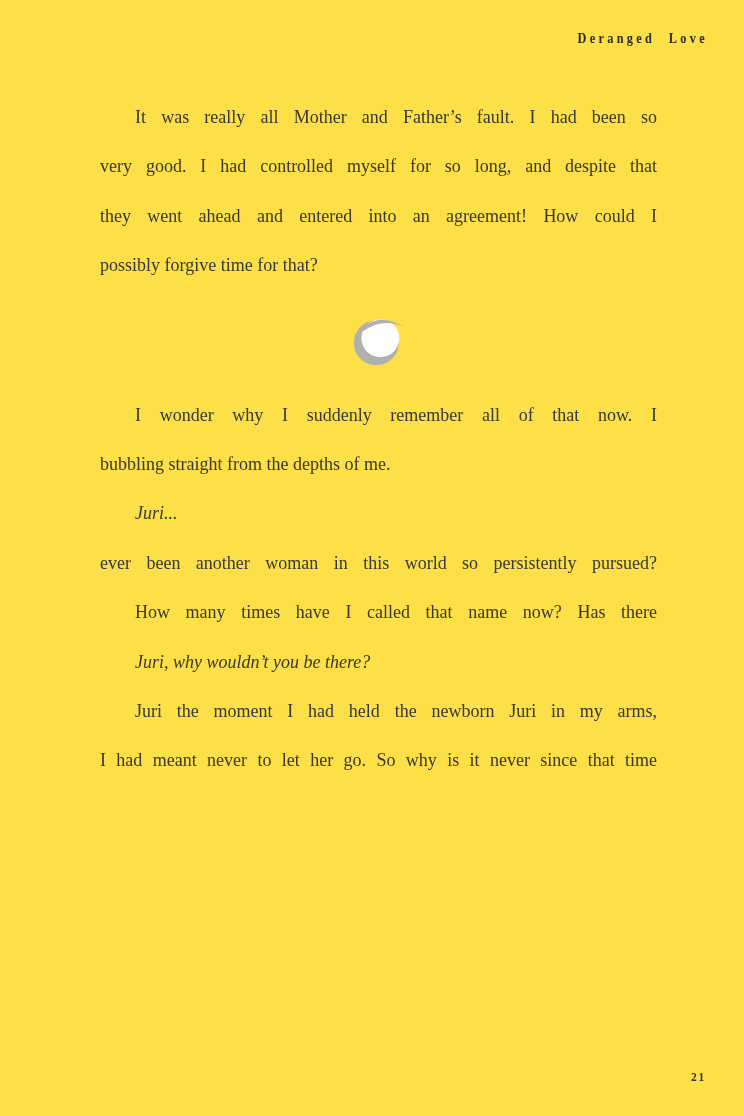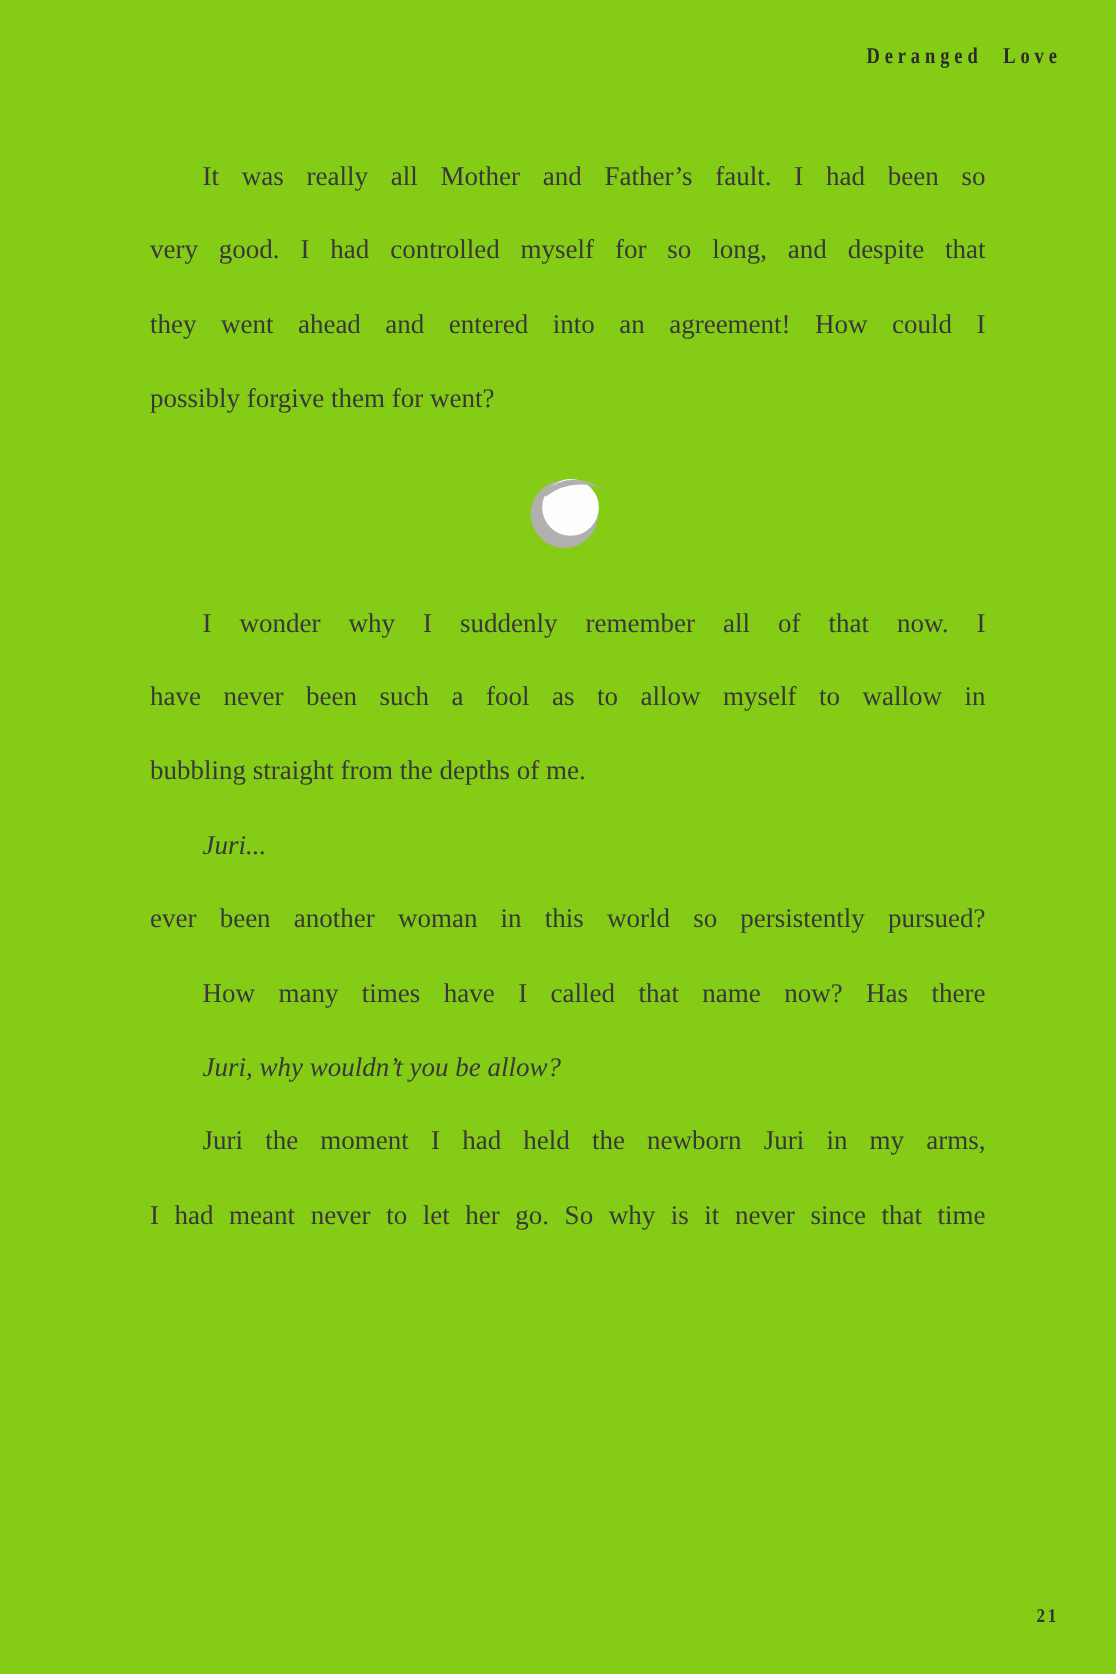--- a/index.html
+++ b/index.html
@@ -62,51 +62,50 @@
     font-weight: 600;
     letter-spacing: 2px;
     color: #333333;
     transform: scaleX(0.88);
     transform-origin: 100% 0;
   }
 </style>
 </head>
 <body>
 
-<div class="page" style="background: #84cc16;">
+<div class="page" style="background: #fde047;">
 
   <div class="running-header" style="color: rgb(43, 43, 43);">Deranged Love</div>
 
   <div class="page-body" style="color: rgb(56, 56, 56);">
 
     <div>
         <div class="line indent just">It was really all Mother and Father’s fault. I had been so</div>
         <div class="line just">very good. I had controlled myself for so long, and despite that</div>
         <div class="line just">they went ahead and entered into an agreement! How could I</div>
-        <div class="line">possibly forgive them for went?</div>
+        <div class="line">possibly forgive time for that?</div>
       </div>
 
     <div class="section-divider">
       <span id="moon-wrap" style="color: rgb(178, 175, 175);">
         <svg class="moon-icon" width="54" height="54" viewBox="0 0 60 58" aria-hidden="true">
           <circle cx="27" cy="31" r="25" fill="currentColor"></circle>
           <circle cx="31.5" cy="26" r="21" fill="#fdfdfd"></circle>
           <path d="M 11 15 Q 31 -3 57 13 Q 33 3 13 18 Z" fill="currentColor"></path>
         </svg>
       </span>
     </div>
 
     <div>
         <div class="line indent just">I wonder why I suddenly remember all of that now. I</div>
-        <div class="line just">have never been such a fool as to allow myself to wallow in</div>
         <div class="line">bubbling straight from the depths of me.</div>
         <div class="line indent ital">Juri...</div>
         <div class="line just">ever been another woman in this world so persistently pursued?</div>
         <div class="line indent just">How many times have I called that name now? Has there</div>
-        <div class="line indent ital">Juri, why wouldn’t you be allow?</div>
+        <div class="line indent ital">Juri, why wouldn’t you be there?</div>
         <div class="line indent just">Juri the moment I had held the newborn Juri in my arms,</div>
         <div class="line just">I had meant never to let her go. So why is it never since that time</div>
       </div>
 
   </div>
 
   <div class="page-number">21</div>
 
 </div>
 

